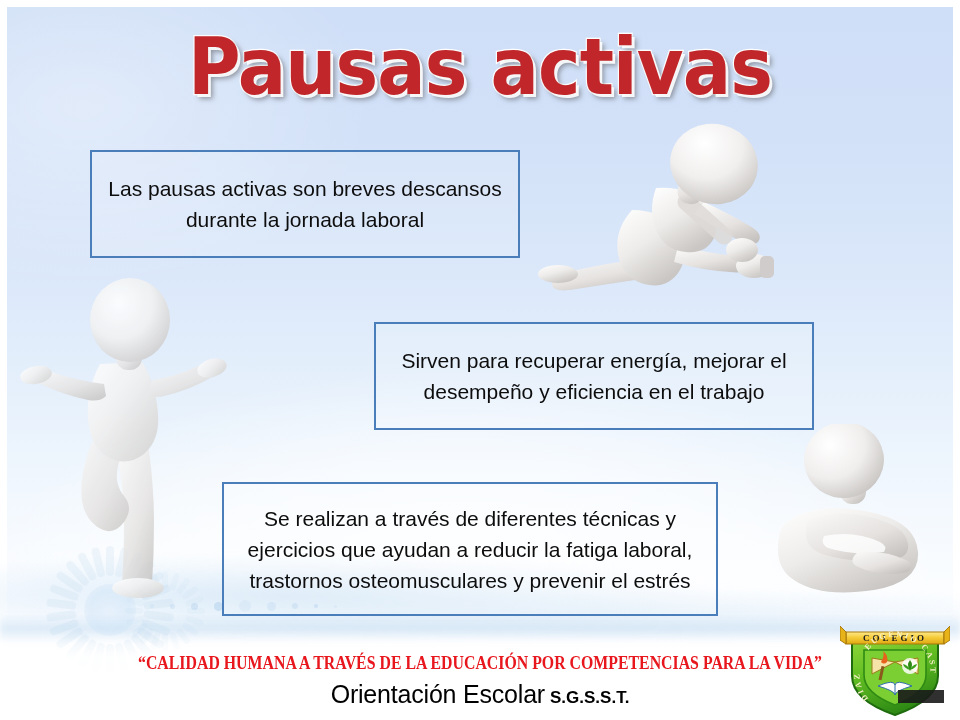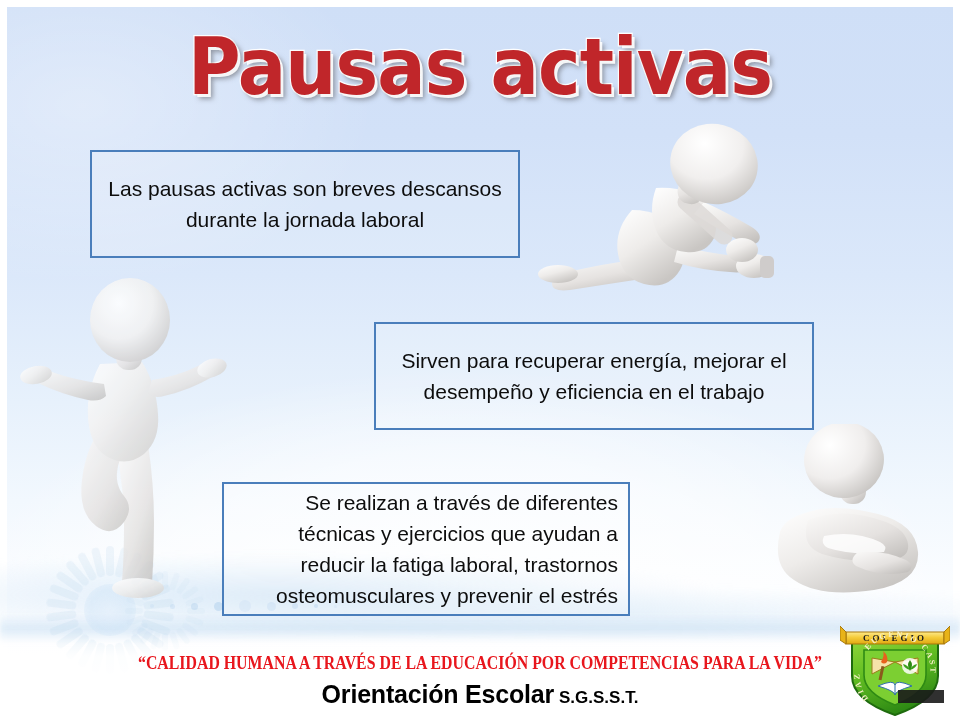--- a/index.html
+++ b/index.html
@@ -144,21 +144,21 @@
     font-size: 21px;
     line-height: 31px;
     text-align: center;
     display: flex;
     align-items: center;
     justify-content: center;
     padding: 4px 10px;
   }
   #box1 { left: 90px;  top: 150px; width: 430px; height: 108px; }
   #box2 { left: 374px; top: 322px; width: 440px; height: 108px; }
-  #box3 { left: 222px; top: 482px; width: 408px; height: 134px; text-align: right; }
+  #box3 { left: 222px; top: 482px; width: 496px; height: 134px; }
 
   
   .footer-band {
     position: absolute;
     left: 0; top: 638px;
     width: 960px; height: 82px;
     background: linear-gradient(to bottom, rgba(255,255,255,0.0) 0%, rgba(255,255,255,0.85) 22%, #ffffff 55%, #ffffff 100%);
   }
   .slogan {
     position: absolute;
@@ -175,21 +175,21 @@
   }
   .orientacion {
     position: absolute;
     left: 0; top: 680px;
     width: 960px;
     text-align: center;
     white-space: nowrap;
   }
   .orientacion .main {
     font-family: "Liberation Sans", sans-serif;
-    font-weight: bold;
+    font-weight: normal;
     font-size: 25px;
     color: #000000;
     letter-spacing: -0.2px;
   }
   .orientacion .sub {
     font-family: "Liberation Sans", sans-serif;
     font-weight: bold;
     font-size: 17px;
     color: #000000;
     margin-left: 5px;

